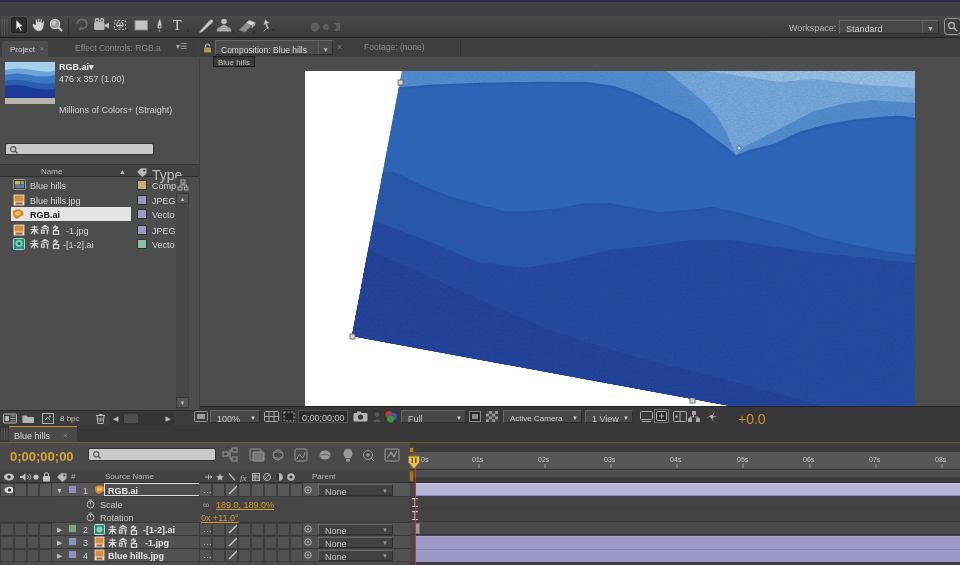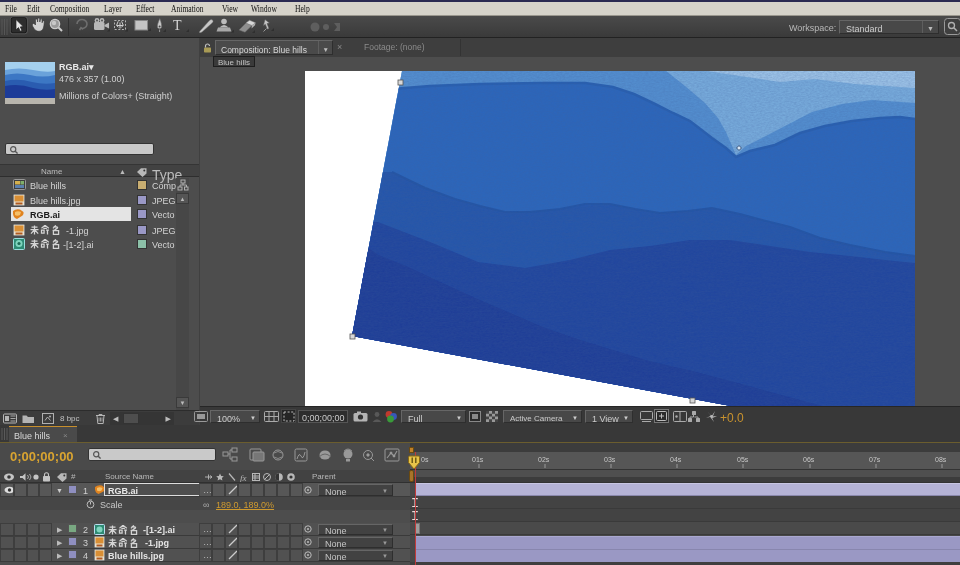--- a/index.html
+++ b/index.html
@@ -25,31 +25,20 @@
     </g>
     <g id="ibeam" stroke="#e8d8d8" stroke-width="1" fill="none">
       <path d="M0.5,0.5 H5.5 M3,0.5 V7.5 M0.5,7.5 H5.5"></path>
     </g>
   </defs>
 </svg>
 <div id="root">
 
   <div class="abs" style="left:0;top:0;width:960px;height:2px;background:#2a2a52;"></div>
 
-  <div class="abs" style="left:0;top:2px;width:960px;height:14px;background:#d6d3ca;border-bottom:1px solid #9a978e;font-family:'Liberation Serif',serif;font-size:9.5px;color:#111;">
-    <span class="abs" style="left:5px;top:2px;transform:scaleX(0.8);transform-origin:0 50%;">File</span>
-    <span class="abs" style="left:27px;top:2px;transform:scaleX(0.8);transform-origin:0 50%;">Edit</span>
-    <span class="abs" style="left:50px;top:2px;transform:scaleX(0.8);transform-origin:0 50%;">Composition</span>
-    <span class="abs" style="left:104px;top:2px;transform:scaleX(0.8);transform-origin:0 50%;">Layer</span>
-    <span class="abs" style="left:136px;top:2px;transform:scaleX(0.8);transform-origin:0 50%;">Effect</span>
-    <span class="abs" style="left:171px;top:2px;transform:scaleX(0.8);transform-origin:0 50%;">Animation</span>
-    <span class="abs" style="left:222px;top:2px;transform:scaleX(0.8);transform-origin:0 50%;">View</span>
-    <span class="abs" style="left:251px;top:2px;transform:scaleX(0.8);transform-origin:0 50%;">Window</span>
-    <span class="abs" style="left:295px;top:2px;transform:scaleX(0.8);transform-origin:0 50%;">Help</span>
-  </div>
 
   <div id="toolbar" class="abs" style="left:0;top:16px;width:960px;height:22px;background:linear-gradient(#4a4a4a,#3a3a3a);border-bottom:1px solid #222;">
     <svg class="abs" style="left:0;top:0;" width="340" height="22" viewBox="0 0 340 22">
       <g stroke="#565656">
           <line x1="2" y1="3" x2="2" y2="19"></line>
           <line x1="4.5" y1="3" x2="4.5" y2="19"></line>
           <line x1="7" y1="3" x2="7" y2="19"></line>
         </g>
       <rect x="11" y="1.5" width="15.5" height="15.5" rx="2" fill="#2d2d2d" stroke="#141414"></rect>
       <rect x="10.3" y="0.8" width="17" height="17" rx="2.5" fill="none" stroke="#5c5c5c" stroke-width="0.8"></rect>
@@ -114,34 +103,42 @@
     </div>
     <svg class="abs" style="left:944px;top:2px;" width="16" height="18">
         <rect x="0.5" y="0.5" width="16" height="16" rx="3" fill="#3f3f3f" stroke="#999"></rect>
         <circle cx="7.5" cy="7.5" r="3" fill="none" stroke="#b0b0b0" stroke-width="1.3"></circle>
         <line x1="9.8" y1="9.8" x2="13" y2="13" stroke="#b0b0b0" stroke-width="1.5"></line>
       </svg>
   </div>
 
   <div id="proj" class="abs" style="left:0;top:38px;width:199px;height:387px;background:#4d4d4d;">
 
+    <div class="abs" style="left:0;top:0;width:199px;height:19px;background:#3e3e3e;">
+      <div class="abs" style="left:2px;top:3px;width:46px;height:16px;background:#4d4d4d;border-radius:2px 2px 0 0;color:#d6d6d6;font-size:8px;">
+        <span class="abs" style="left:8px;top:4px;">Project</span>
+          <span class="abs" style="left:38px;top:4px;color:#888;font-size:7px;">×</span>
+      </div>
+      <span class="abs txt" style="left:75px;top:6px;color:#8b8b8b;font-size:8.5px;">Effect Controls: RGB.a</span>
+      <span class="abs" style="left:176px;top:4px;color:#aaa;font-size:8px;">▾☰</span>
+    </div>
 
     <div class="abs" style="left:5px;top:24px;width:50px;height:42px;background:#fff;">
       <svg width="50" height="42">
         <rect x="0" y="0" width="50" height="36" fill="#6aa2da"></rect>
         <path d="M0,8 Q14,5 28,8 T50,9 L50,0 L0,0 Z" fill="#a4d0ee"></path>
         <path d="M0,13 Q12,10 25,13 Q38,16 50,13 L50,36 L0,36 Z" fill="#3c77c4"></path>
         <path d="M0,19 Q13,16 27,20 Q39,23 50,21 L50,36 L0,36 Z" fill="#2a5cb0"></path>
         <path d="M0,24 Q14,21 28,26 Q40,29 50,27 L50,36 L0,36 Z" fill="#1c3b98"></path>
         <rect x="0" y="36" width="50" height="6" fill="#b8b5ad"></rect>
       </svg>
     </div>
     <span class="abs txt" style="left:59px;top:25px;color:#e8e8e8;font-weight:bold;">RGB.ai▾</span>
     <span class="abs txt" style="left:59px;top:37px;color:#d0d0d0;">476 x 357 (1.00)</span>
-    <span class="abs txt" style="left:59px;top:54px;color:#d0d0d0;">Millions of Colors+ (Straight)</span>
+    <span class="abs txt" style="left:59px;top:68px;color:#d0d0d0;">Millions of Colors+ (Straight)</span>
 
     <div class="abs" style="left:5px;top:105px;width:149px;height:12px;background:#c9c9c9;border:1px solid #333;border-radius:2px;">
       <svg class="abs" style="left:3px;top:1px;" width="10" height="10" viewBox="0 0 10 10">
           <circle cx="4.2" cy="4.2" r="2.6" fill="none" stroke="#555" stroke-width="1.2"></circle>
           <line x1="6.2" y1="6.2" x2="8.6" y2="8.6" stroke="#555" stroke-width="1.4"></line>
         </svg>
     </div>
 
     <div class="abs" style="left:0;top:126px;width:199px;height:13px;background:#424242;border-top:1px solid #353535;border-bottom:1px solid #2e2e2e;">
       <span class="abs txt" style="left:17px;top:3px;font-size:8px;color:#bbb;padding-left:24px;">Name</span>
@@ -422,21 +419,21 @@
       <svg class="abs" style="left:505px;top:3px;" width="13" height="13">
           <g fill="#b8b8b8">
             <path d="M6.5,6.5 L10,1 L8,6 Z"></path>
             <path d="M6.5,6.5 L12,6 L7.5,8 Z"></path>
             <path d="M6.5,6.5 L9,12 L6,8 Z"></path>
             <path d="M6.5,6.5 L1,8 L5.5,6 Z"></path>
             <path d="M6.5,6.5 L3,2 L6,5.5 Z"></path>
             <circle cx="6.5" cy="6.5" r="1.4"></circle>
           </g>
         </svg>
-      <span class="abs" style="left:520px;top:4px;color:#c8922e;font-size:12px;">+0.0</span>
+      <span class="abs" style="left:538px;top:4px;color:#c8922e;font-size:14px;">+0.0</span>
     </div>
   </div>
 
   <div id="tl" class="abs" style="left:0;top:425px;width:960px;height:140px;background:#4d4d4d;">
 
     <div class="abs" style="left:0;top:0;width:960px;height:17px;background:#383838;">
       <svg class="abs" style="left:1px;top:3px;" width="8" height="12">
           <g stroke="#5a5a5a">
             <line x1="1" y1="0" x2="1" y2="12"></line>
             <line x1="3.5" y1="0" x2="3.5" y2="12"></line>
@@ -560,20 +557,29 @@
         <svg class="abs" style="left:86px;top:2px;" width="9" height="10">
             <circle cx="4.5" cy="5.5" r="3.4" fill="none" stroke="#bbb" stroke-width="1"></circle>
             <line x1="4.5" y1="5.5" x2="4.5" y2="3" stroke="#bbb"></line>
             <line x1="3" y1="1" x2="6" y2="1" stroke="#bbb"></line>
           </svg>
         <span class="abs" style="left:100px;top:3px;color:#c8c8c8;">Scale</span>
         <span class="abs" style="left:203px;top:3px;color:#aaa;">∞</span>
         <span class="abs" style="left:216px;top:3px;color:#cf9a2f;text-decoration:underline;">189.0, 189.0%</span>
       </div>
 
+      <div class="abs" style="left:0;top:27px;width:410px;height:13px;background:#464646;border-bottom:1px solid #3a3a3a;">
+        <svg class="abs" style="left:86px;top:2px;" width="9" height="10">
+            <circle cx="4.5" cy="5.5" r="3.4" fill="none" stroke="#bbb" stroke-width="1"></circle>
+            <line x1="4.5" y1="5.5" x2="4.5" y2="3" stroke="#bbb"></line>
+            <line x1="3" y1="1" x2="6" y2="1" stroke="#bbb"></line>
+          </svg>
+        <span class="abs" style="left:100px;top:3px;color:#c8c8c8;">Rotation</span>
+        <span class="abs" style="left:201px;top:3px;color:#cf9a2f;text-decoration:underline;">0x +11.0°</span>
+      </div>
 
       <div class="abs" style="left:0;top:40px;width:410px;height:13px;background:#515151;border-bottom:1px solid #3a3a3a;">
         <span class="abs" style="left:57px;top:3px;color:#bbb;font-size:7px;">▶</span>
         <span class="abs" style="left:68px;top:1px;width:9px;height:9px;background:#79a882;border:1px solid #555;"></span>
         <span class="abs" style="left:83px;top:2px;">2</span>
         <svg class="abs" style="left:94px;top:1px;" width="11" height="11">
             <rect x="0.5" y="0.5" width="10" height="10" rx="1" fill="#2e8b74" stroke="#bde"></rect>
             <circle cx="5.5" cy="5.5" r="3" fill="#7fd4be"></circle>
           </svg>
         <svg class="abs" style="left:108px;top:2px;" width="34" height="10" viewBox="0 0 34 10">

